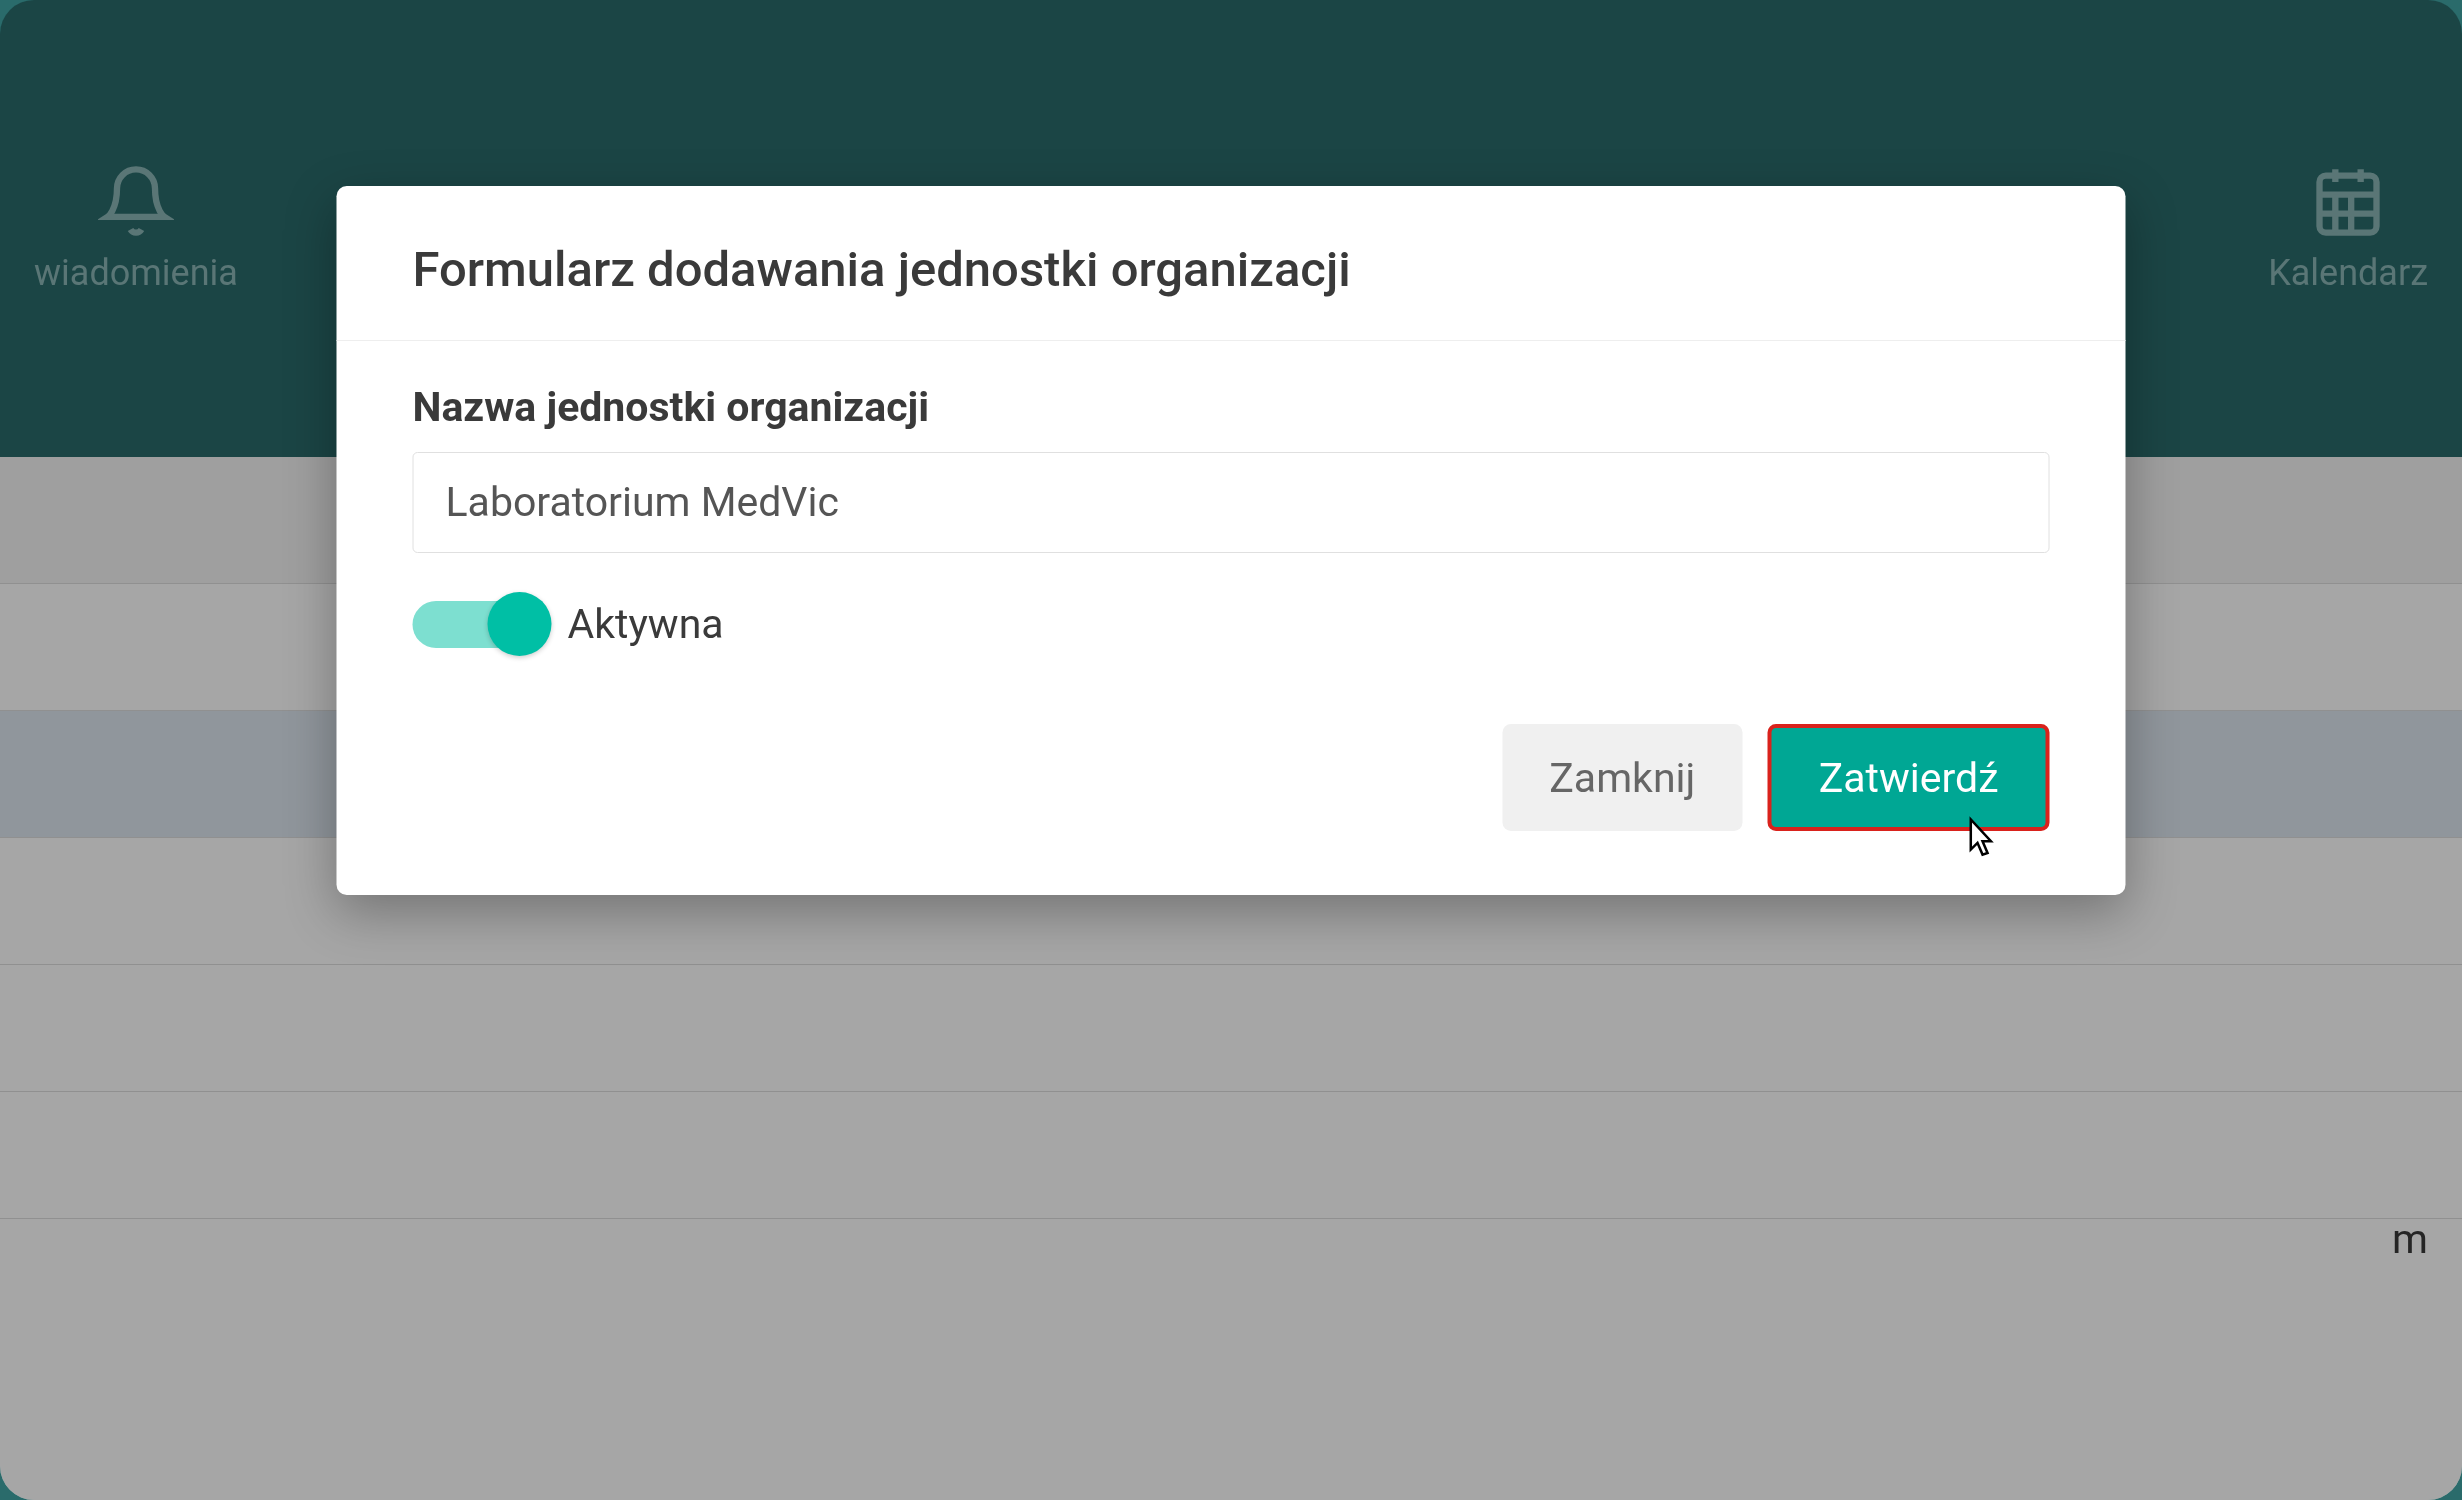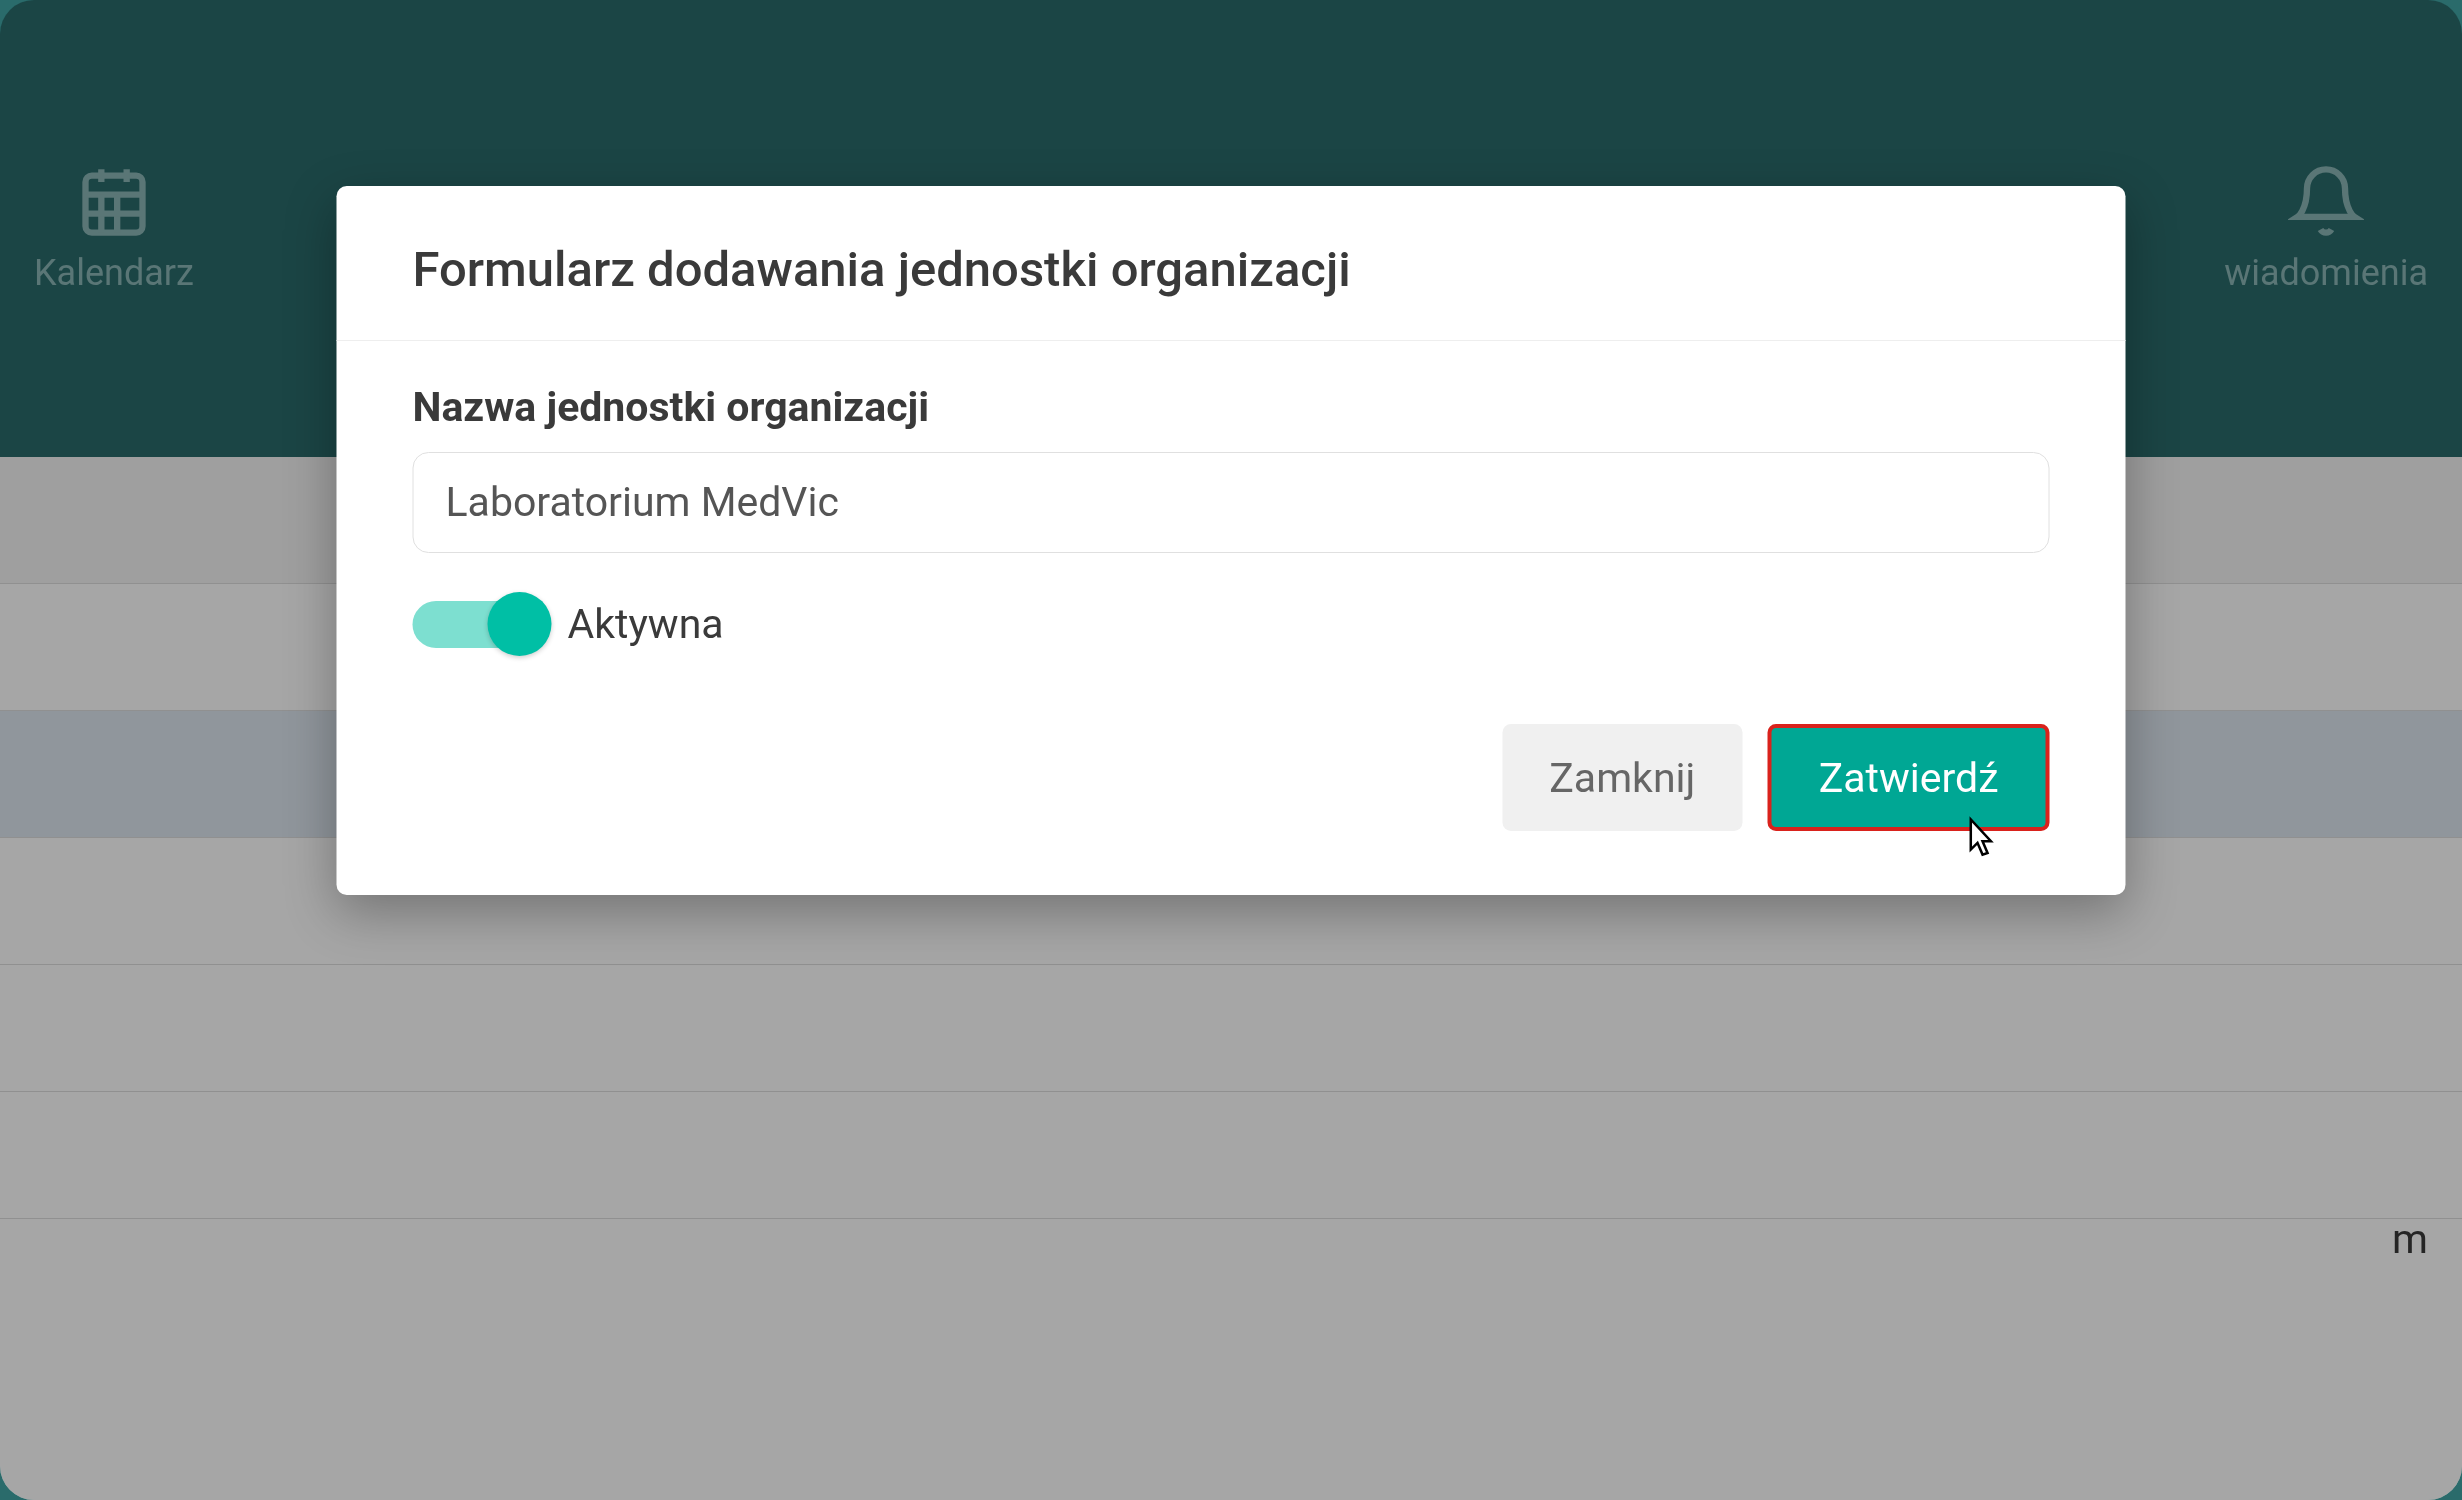--- a/index.html
+++ b/index.html
@@ -106,21 +106,21 @@
       color: #3a3a3a;
       margin-bottom: 21px;
       font-weight: 700;
     }
     .form-input {
       width: 100%;
       padding: 25.4px 32px;
       font-size: 41px;
       color: #555;
       border: 1.7px solid #e0e0e0;
-      border-radius: 16px;
+      border-radius: 5px;
       background: #fff;
       font-family: inherit;
     }
     .toggle-row {
       display: flex;
       align-items: flex-end;
       gap: 20px;
       margin-top: 17px;
     }
     .toggle {
@@ -184,38 +184,38 @@
       font-size: 41px;
       color: #3a3a3a;
     }
   </style>
 </head>
 <body>
 
 <div class="app-container">
 
   <div class="header">
+    <div class="nav-item">
+      <svg class="nav-icon" viewBox="0 0 24 24" fill="none" stroke="#8ab5b5" stroke-width="2">
+        <path d="M18 8A6 6 0 0 0 6 8c0 7-3 9-3 9h18s-3-2-3-9"></path>
+        <path d="M13.73 21a2 2 0 0 1-3.46 0"></path>
+      </svg>
+      <span>wiadomienia</span>
+    </div>
     <div class="nav-item">
       <svg class="nav-icon" viewBox="0 0 24 24" fill="none" stroke="#8ab5b5" stroke-width="2">
         <rect x="3" y="4" width="18" height="18" rx="2"></rect>
         <line x1="3" y1="10" x2="21" y2="10"></line>
         <line x1="8" y1="2" x2="8" y2="6"></line>
         <line x1="16" y1="2" x2="16" y2="6"></line>
         <line x1="8" y1="10" x2="8" y2="22"></line>
         <line x1="13" y1="10" x2="13" y2="22"></line>
         <line x1="3" y1="16" x2="21" y2="16"></line>
       </svg>
       <span>Kalendarz</span>
-    </div>
-    <div class="nav-item">
-      <svg class="nav-icon" viewBox="0 0 24 24" fill="none" stroke="#8ab5b5" stroke-width="2">
-        <path d="M18 8A6 6 0 0 0 6 8c0 7-3 9-3 9h18s-3-2-3-9"></path>
-        <path d="M13.73 21a2 2 0 0 1-3.46 0"></path>
-      </svg>
-      <span>wiadomienia</span>
     </div>
   </div>
 
   <div class="background-content">
     <div class="table-row header-row"></div>
     <div class="table-row">
       <span class="partial-text" style="right: 34px; top: 758px;">m</span>
     </div>
     <div class="table-row selected"></div>
     <div class="table-row"></div>

